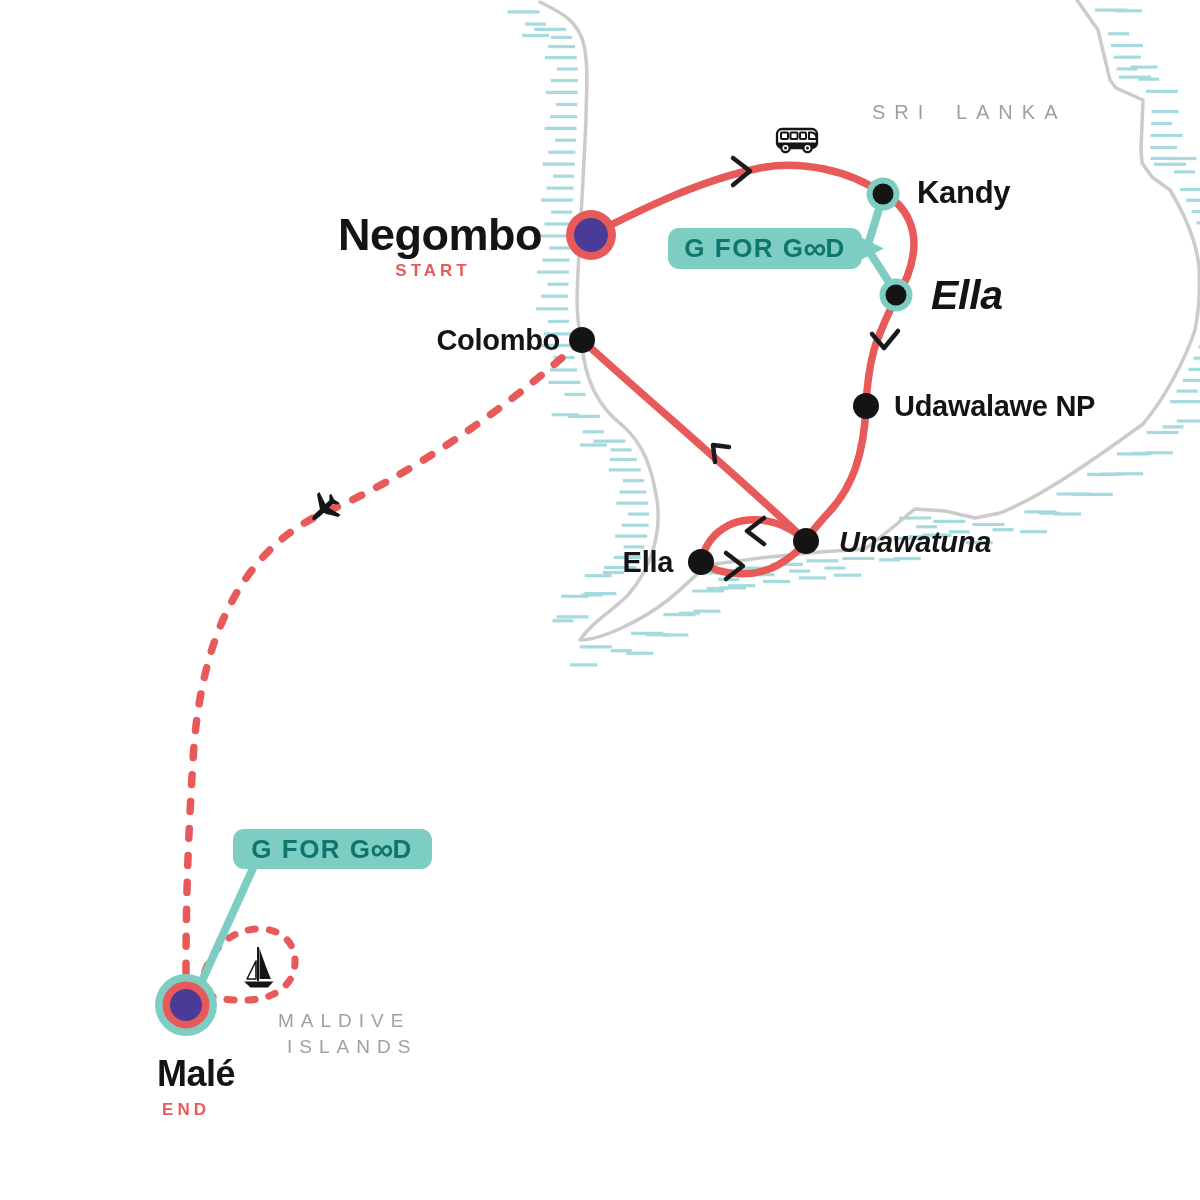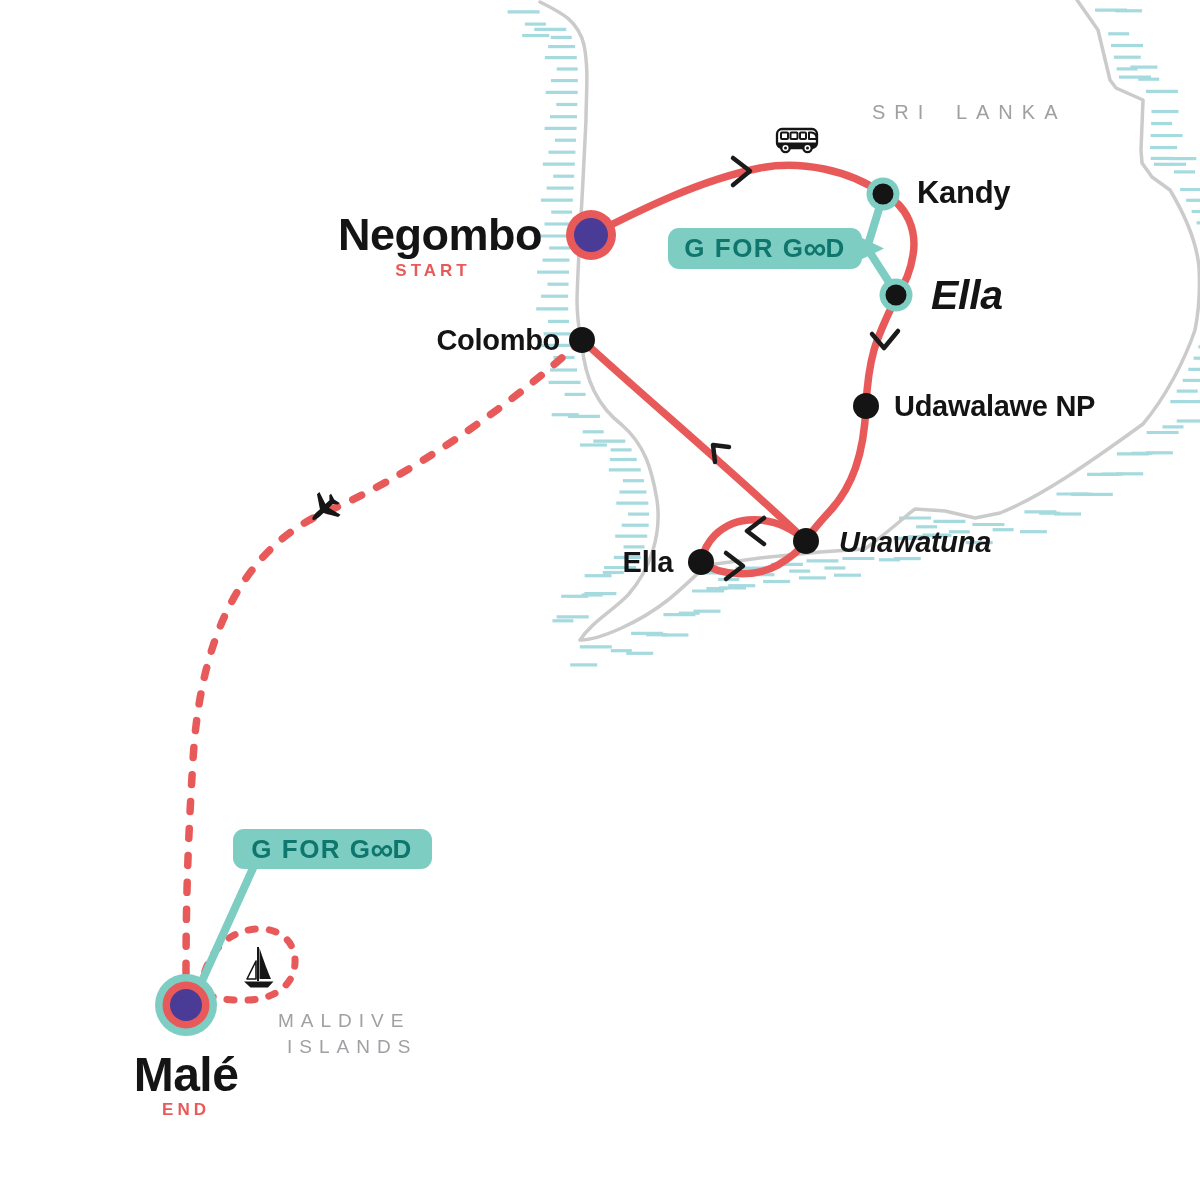--- a/index.html
+++ b/index.html
@@ -46,21 +46,21 @@
   }
   .badge-text .inf{font-size:32px;font-weight:700;letter-spacing:0;vertical-align:-2px;margin:0 -1px;}
   #lbl-negombo{right:658px;top:235px;font-size:45px;}
   #lbl-start{left:433px;top:271px;}
   #lbl-kandy{left:917px;top:193px;font-size:31px;}
   #lbl-ella{left:931px;top:295px;font-size:41px;font-style:italic;}
   #lbl-udawalawe{left:894px;top:406px;}
   #lbl-unawatuna{left:839px;top:542px;font-style:italic;}
   #lbl-galle{right:527px;top:562px;}
   #lbl-colombo{right:640px;top:340px;}
-  #lbl-male{left:186px;top:1074px;transform:translate(-50%,-50%);font-size:48px;}
+  #lbl-male{left:196px;top:1074px;transform:translate(-50%,-50%);font-size:36px;}
   #lbl-end{left:186px;top:1110px;}
   #lbl-srilanka{left:872px;top:112px;transform:translateY(-50%);text-align:center;}
   #lbl-maldive{left:257px;top:1021px;transform:translateY(-50%);font-size:19px;letter-spacing:7px;margin-left:21px;}
   #lbl-islands{left:259px;top:1047px;transform:translateY(-50%);font-size:19px;letter-spacing:7px;margin-left:28px;}
   #badge1-text{left:765px;top:248px;}
   #badge2-text{left:332px;top:849px;}
 </style>
 </head>
 <body>
 

